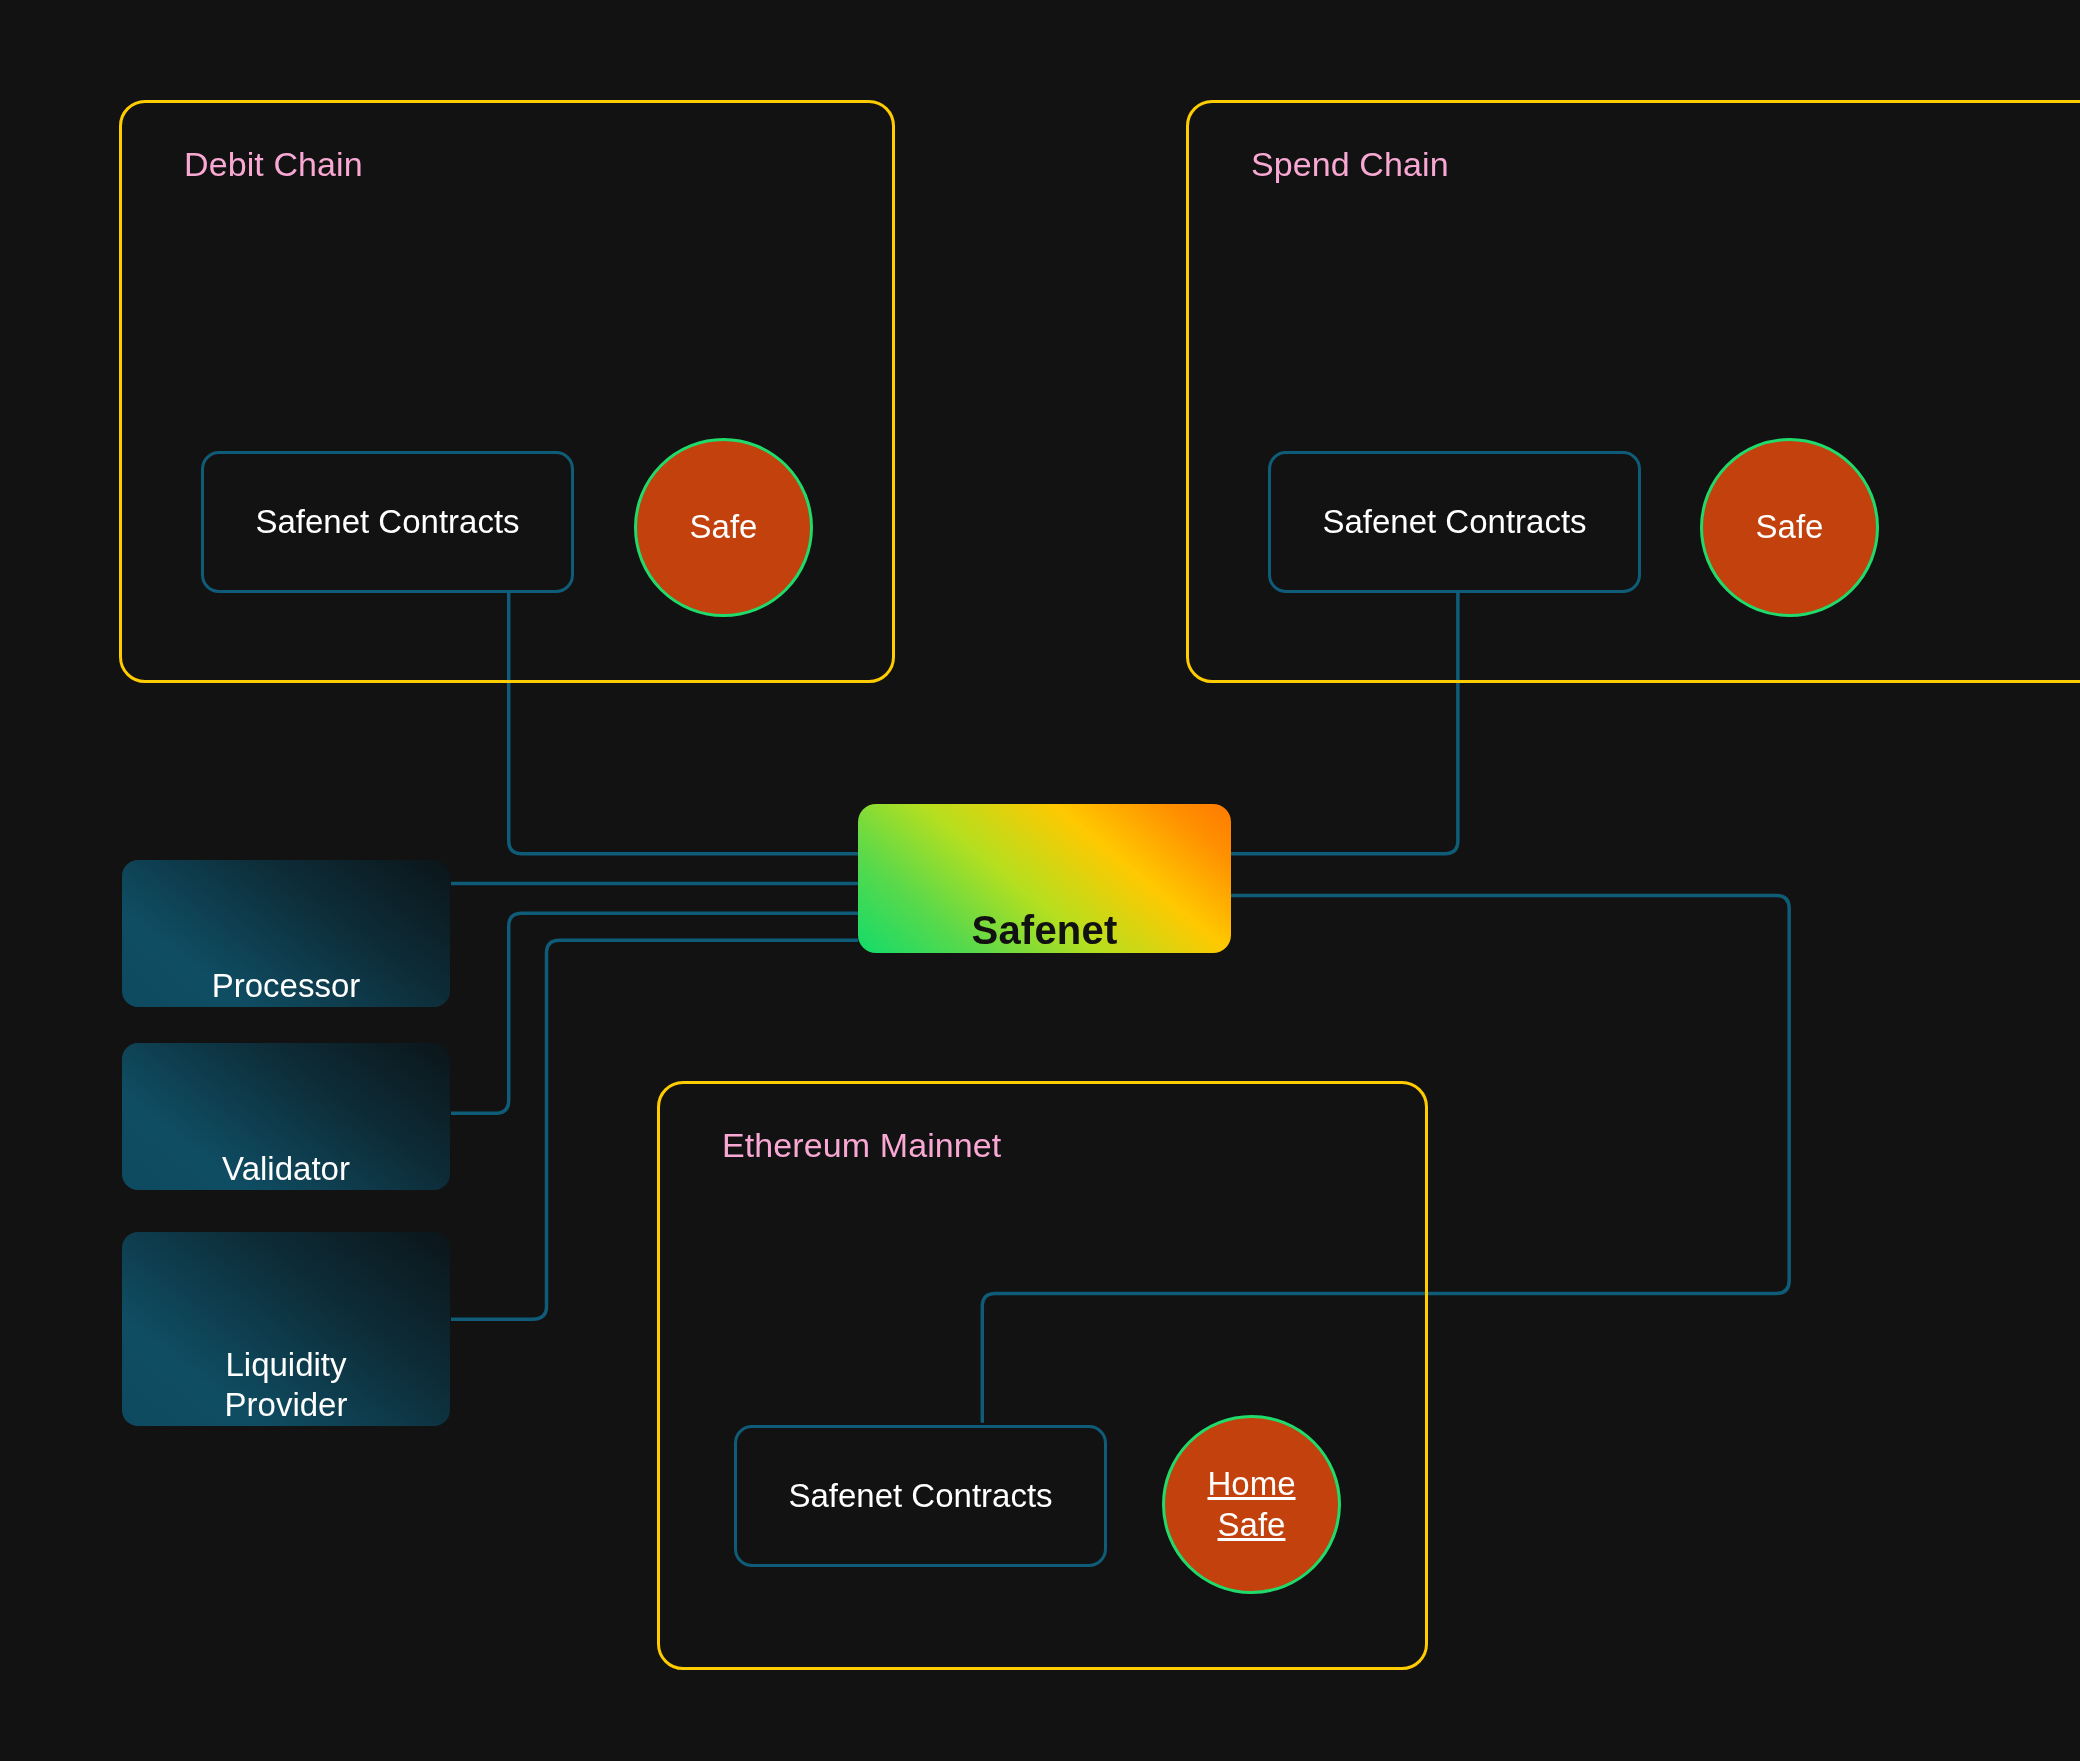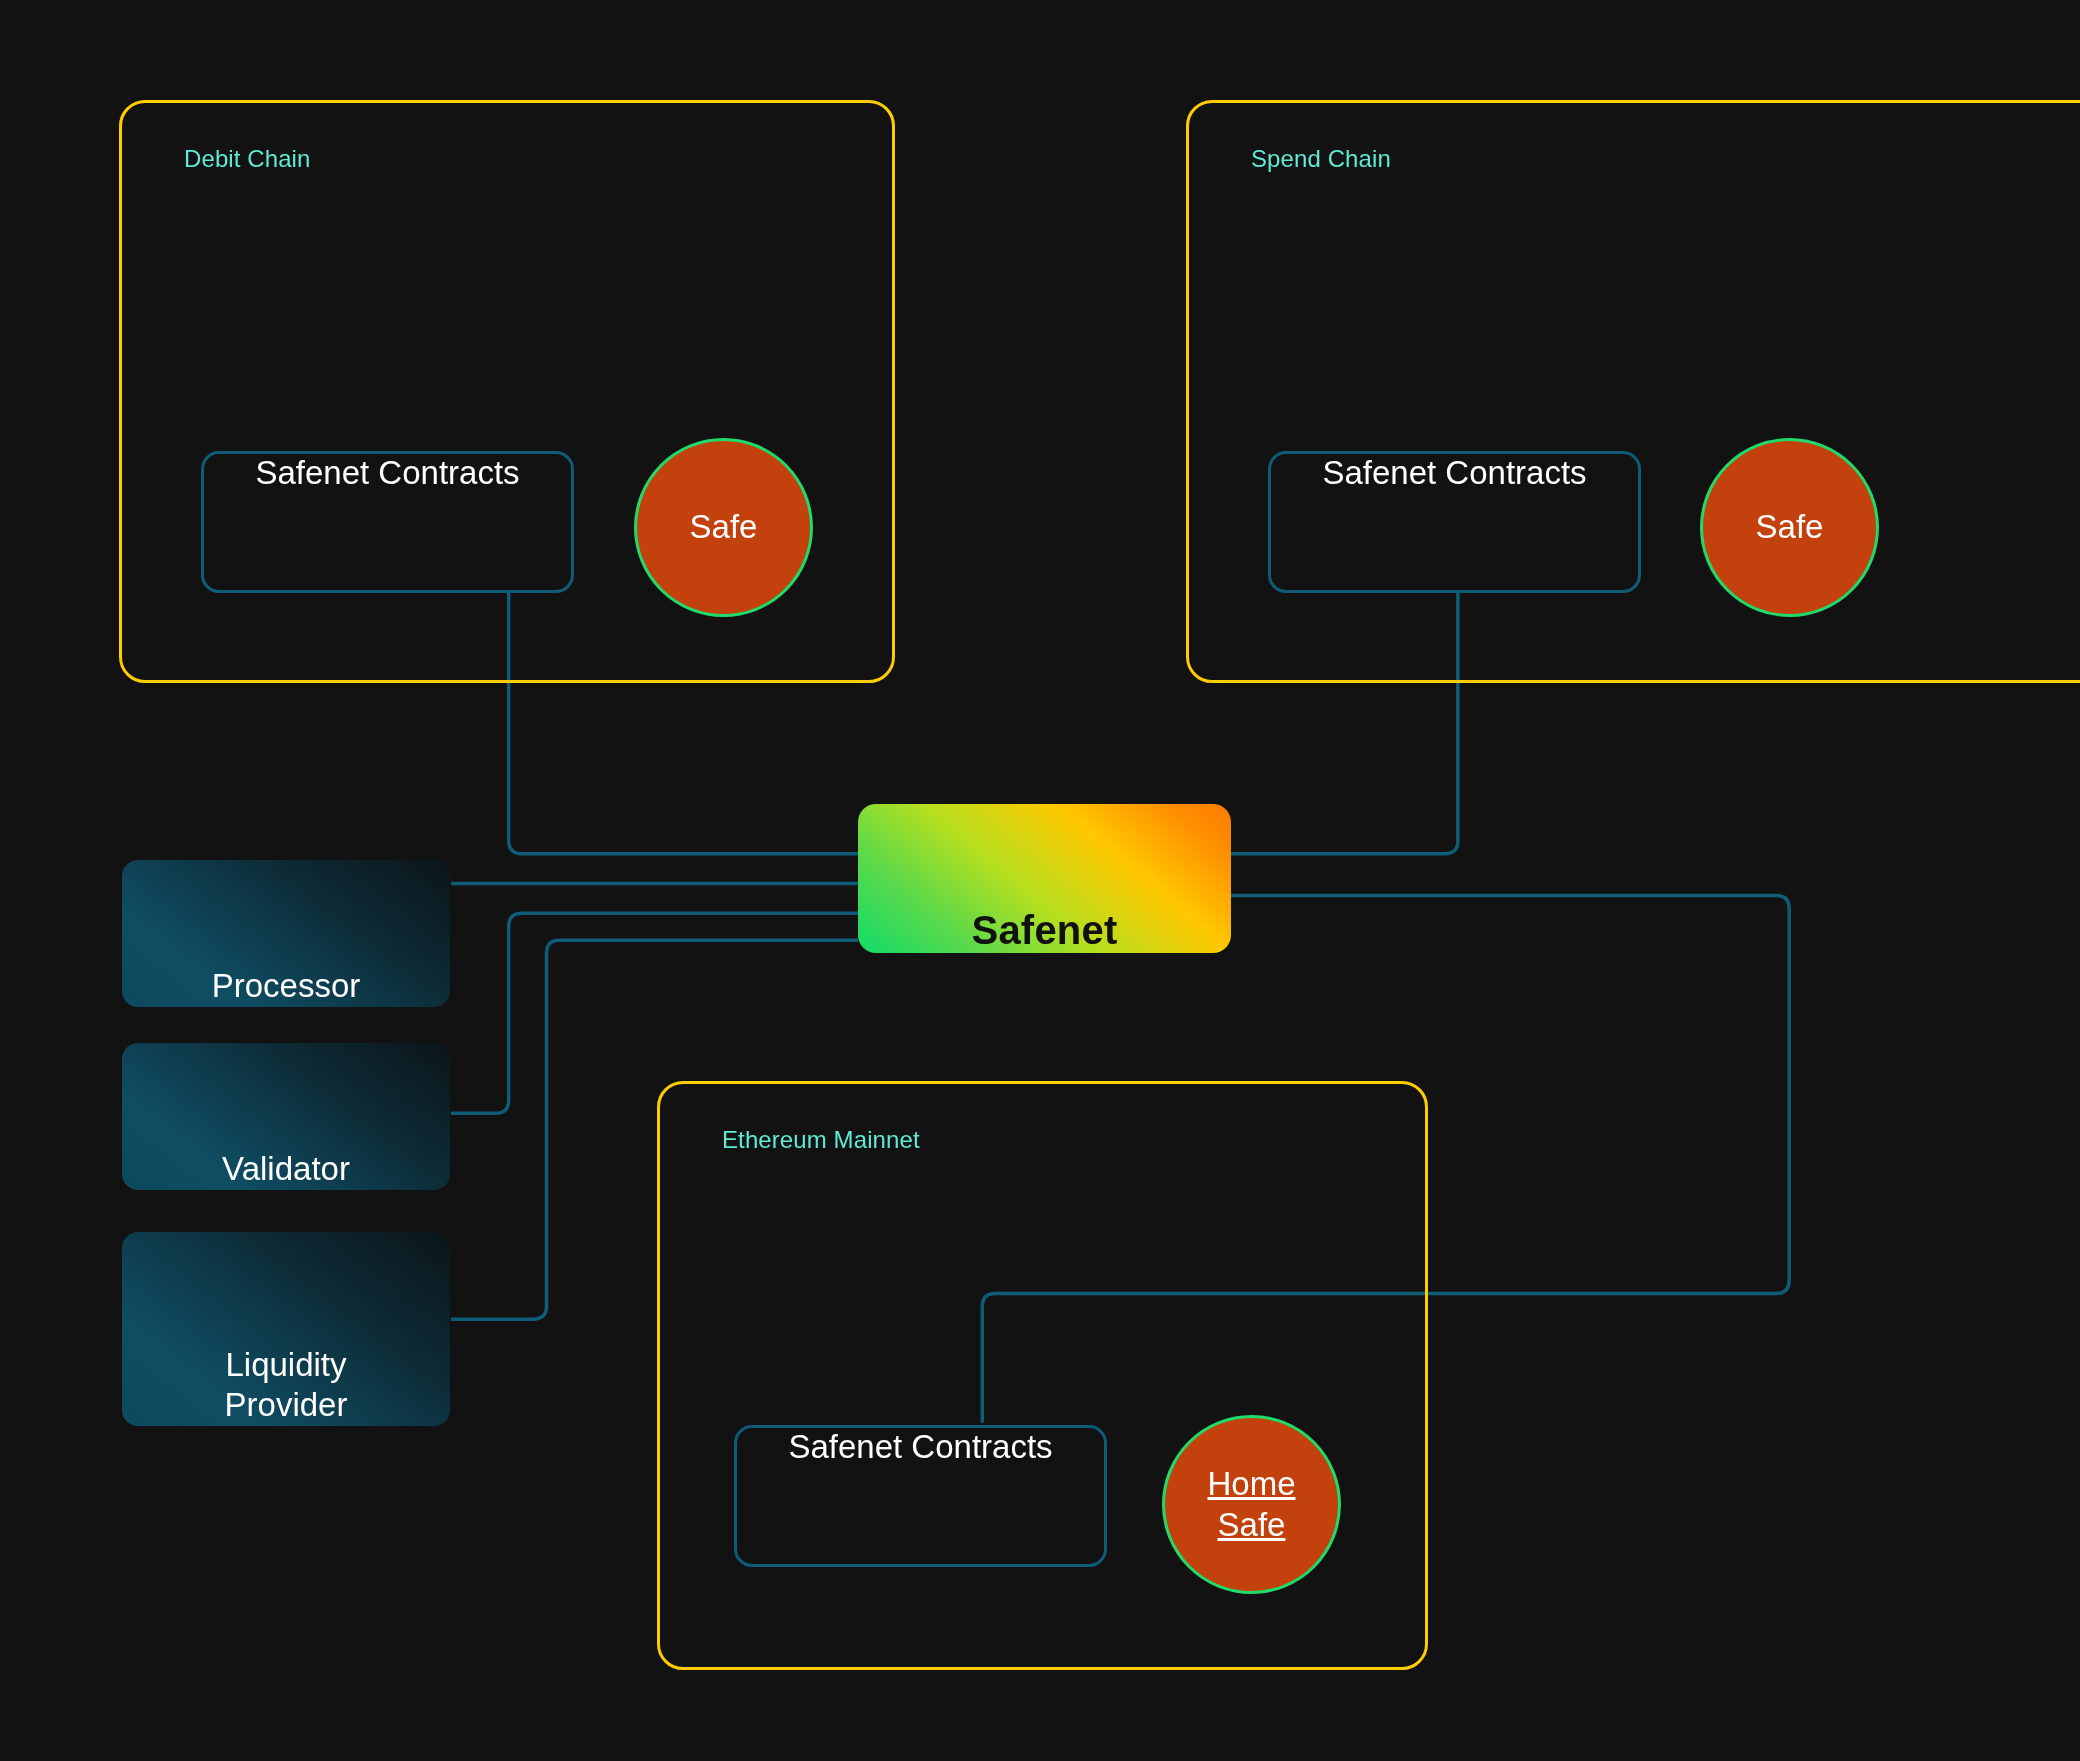--- a/index.html
+++ b/index.html
@@ -32,35 +32,35 @@
   
   .chain-group {
     position: absolute;
     z-index: 2;
     border: 3px solid #FFCC00;
     border-radius: 26px;
     background: transparent;
   }
   .chain-title {
     position: absolute;
-    color: #5eead4;
-    font-size: 24px;
+    color: #f9a8d4;
+    font-size: 34px;
     letter-spacing: 0.1px;
     white-space: nowrap;
   }
 
   
   .contracts-box {
     position: absolute;
     z-index: 3;
     border: 3px solid #0E5C78;
     border-radius: 18px;
     background: #121212;
     display: flex;
-    align-items: flex-start;
+    align-items: center;
     justify-content: center;
     color: #ffffff;
     font-size: 33px;
     white-space: nowrap;
   }
 
   
   .safe-circle {
     position: absolute;
     z-index: 3;

